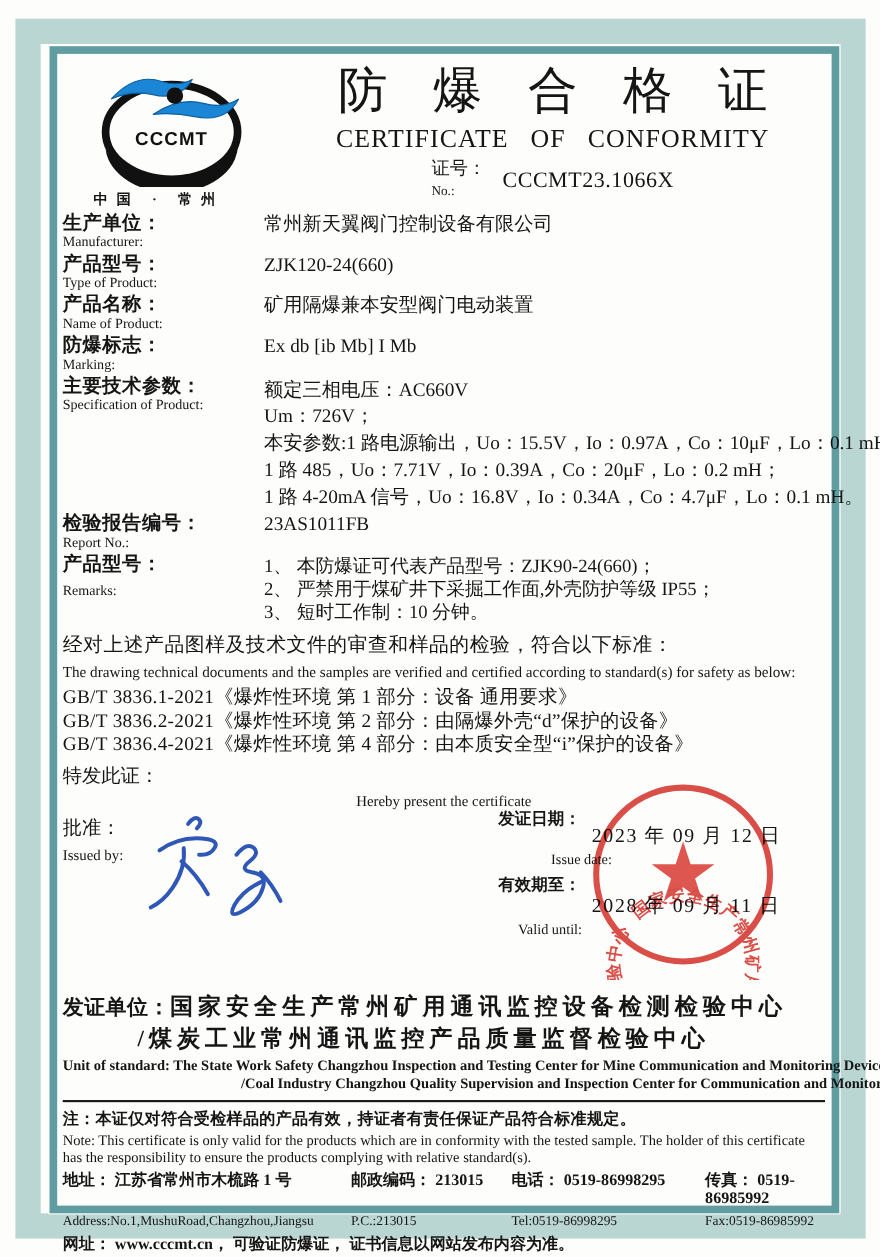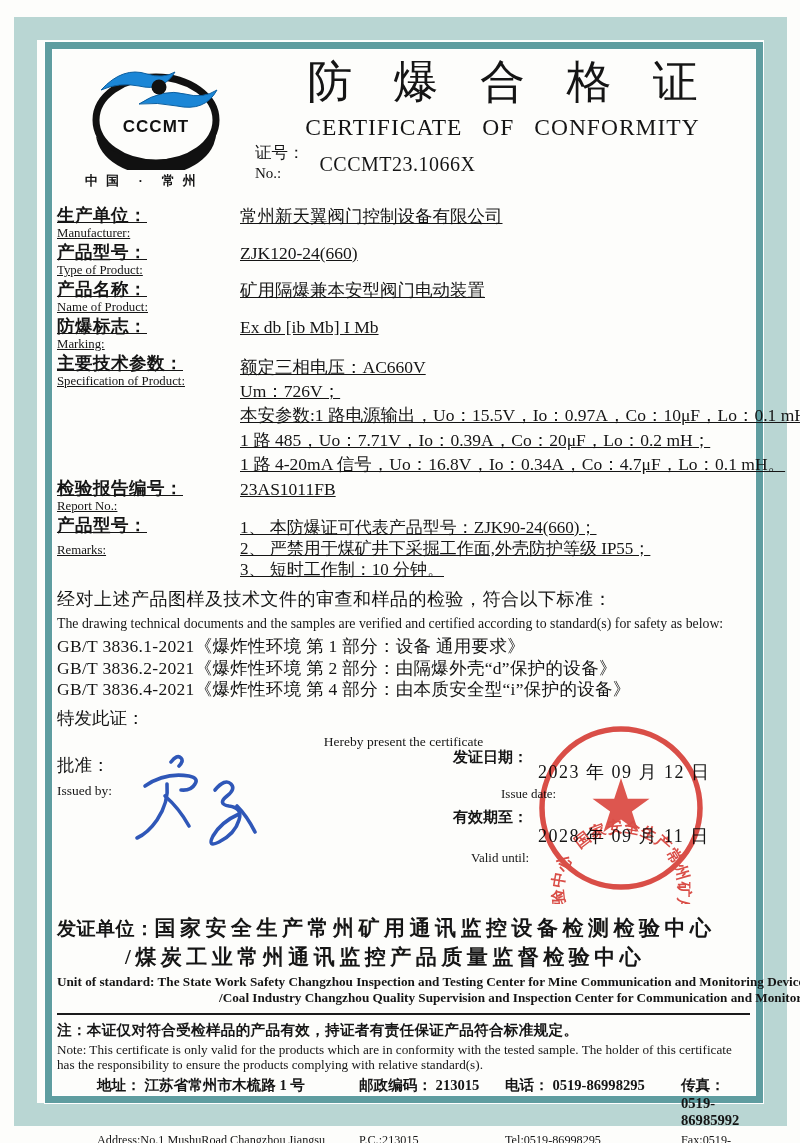--- a/index.html
+++ b/index.html
@@ -19,28 +19,28 @@
 
   
   .header { display:flex; }
   .logo-wrap { width:198px; flex:none; padding-top:10px; }
   .logo-svg { display:block; margin-left:14px; }
   .logo-region { font-size:13px; font-weight:700; letter-spacing:8px; margin:2px 0 0 28px; white-space:nowrap; }
   .head-main { flex:1; text-align:center; }
   .title-cn { font-size:45px; font-weight:500; letter-spacing:.92em; padding-left:.92em;
               margin-top:4px; white-space:nowrap; }
   .title-en { font-size:23.5px; letter-spacing:1px; word-spacing:13px; margin-top:2px; white-space:nowrap; }
-  .certno { display:flex; gap:15px; margin-top:2px; align-items:center; }
+  .certno { display:flex; justify-content:center; gap:15px; margin-top:2px; align-items:center; }
   .certno-labels { text-align:left; }
   .certno-cn { font-size:16.5px; line-height:20px; }
-  .certno-en { font-size:15px; line-height:20px; }
+  .certno-en { font-size:12px; line-height:20px; }
   .certno-value { font-size:20px; letter-spacing:.5px; padding-top:2px; }
 
   
-  .fields { margin-top:16px;text-decoration:underline; }
+  .fields { margin-top:3px; }
   .frow { display:flex; margin-bottom:3px; }
   .flabel { width:183px; flex:none; }
   .lcn { font-size:17.5px; font-weight:600; letter-spacing:.5px; line-height:19px; white-space:nowrap; }
   .len { font-size:12.8px; line-height:14px; margin-top:1px; white-space:nowrap; }
   .fvalue { font-size:17.5px; line-height:19px; padding-top:1px; }
   .vlines > div { line-height:24.2px; white-space:nowrap; }
   .rlines > div { font-size:17px; line-height:21px; white-space:nowrap; }
 
   .statement-cn { font-size:18px; letter-spacing:.5px; margin-top:7px; white-space:nowrap; }
   .statement-en { font-size:13.8px; margin-top:5px; white-space:nowrap; }
@@ -75,21 +75,21 @@
   .appr-en2 { font-size:13.2px; font-weight:700; padding-left:162px; white-space:nowrap; }
 
   .divider { border-top:2px solid #1b1b1b; margin-top:7px; }
 
   
   .note-cn { font-size:14.6px; font-weight:600; letter-spacing:.3px; margin-top:6px; white-space:nowrap; }
   .note-en { font-size:13.2px; line-height:15.8px; margin-top:2px; }
   .addr-row { display:flex; margin-top:3px; }
   .addr-row.cn > div { font-size:14.6px; font-weight:600; }
   .addr-row.en > div { font-size:12.2px; margin-top:1px; }
-  .col-a { width:262px; flex:none;margin-left:40px; }
+  .col-a { width:262px; flex:none; }
   .col-b { width:146px; flex:none; }
   .col-c { width:176px; flex:none; }
   .col-d { flex:1; }
   .web-cn { font-size:14.6px; font-weight:600; margin-top:3px; white-space:nowrap; }
 </style>
 </head>
 <body>
 
 <div class="scan-page">
   <div class="band"></div>

